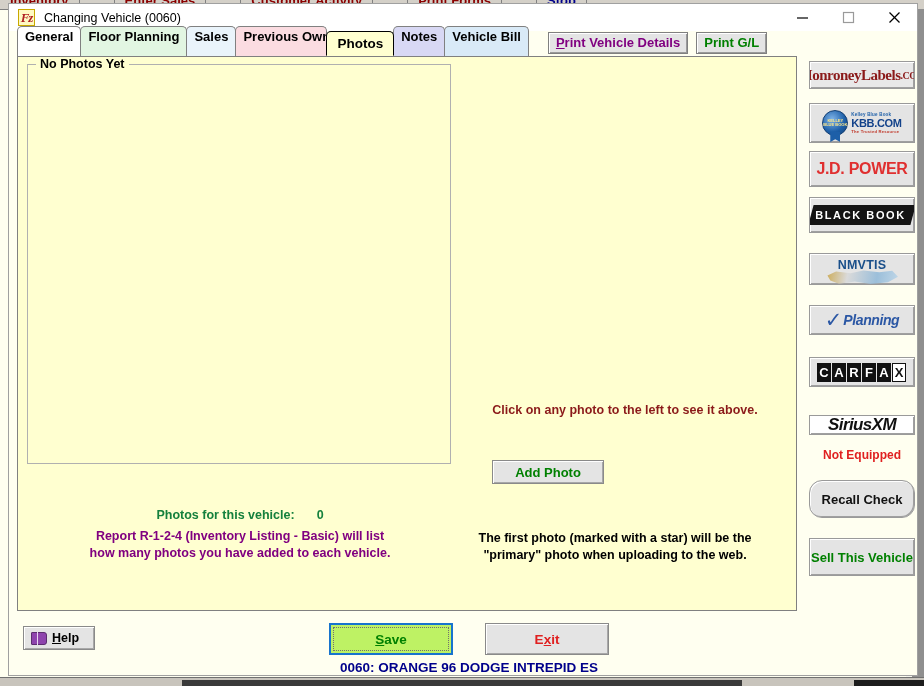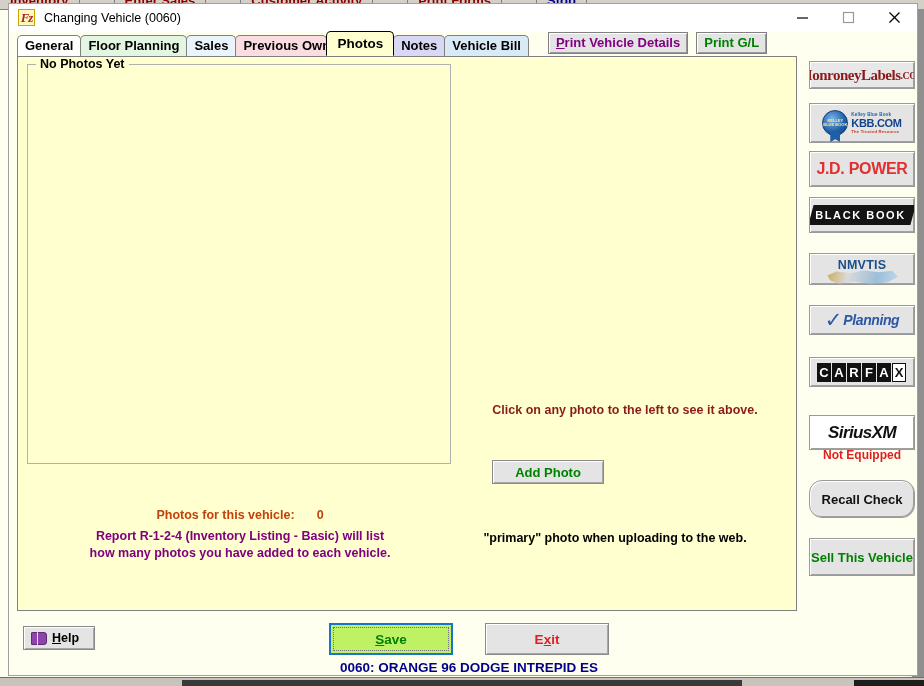--- a/index.html
+++ b/index.html
@@ -99,21 +99,21 @@
   .win-btn svg { display: block; }
 
   
   #tabstrip {
     position: relative;
     height: 25px;
     margin: 0 0 0 8px;
     display: flex; align-items: flex-end;
   }
   .tab {
-    height: 21px; line-height: 20px;
+    height: 30px; line-height: 20px;
     padding: 0 7px;
     font-size: 13px; font-weight: bold; color: #000;
     border: 1px solid #808080;
     border-bottom: none;
     border-radius: 5px 5px 0 0;
     margin-right: -1px;
     white-space: nowrap;
     box-sizing: border-box;
     position: relative;
   }
@@ -195,21 +195,21 @@
     box-shadow: inset 1px 1px 0 #ffffff, inset -1px -1px 0 #a8a8a8;
     font-size: 13px; font-weight: bold; color: #008000;
     display: flex; align-items: center; justify-content: center;
     box-sizing: border-box;
   }
 
   .count-line {
     position: absolute;
     left: 10px; top: 451px; width: 424px;
     text-align: center;
-    font-size: 12.5px; font-weight: bold; color: #c2410c;
+    font-size: 12.5px; font-weight: bold; color: #15803d;
   }
   .count-line .val { display: inline-block; margin-left: 22px; }
   .report-note {
     position: absolute;
     left: 10px; top: 471px; width: 424px;
     text-align: center;
     font-size: 12.5px; font-weight: bold; color: #800080;
     line-height: 17px;
   }
   .star-note {
@@ -327,21 +327,21 @@
     font-size: 13px; font-weight: bold;
     display: flex; align-items: center; justify-content: center;
     border: 1px solid #111;
     margin-right: 1px;
     box-sizing: border-box;
     font-family: "Liberation Sans", sans-serif;
   }
   .cf-l.inv { background: #ffffff; color: #111111; }
 
   .logo-sirius {
-    top: 359px; height: 35px;
+    top: 359px; height: 20px;
     background: #ffffff;
     font-size: 17px; font-weight: bold; color: #111;
     letter-spacing: -0.6px; font-style: italic;
   }
   .sirius-note {
     position: absolute; left: 2px; top: 392px; width: 106px;
     text-align: center;
     font-size: 12px; font-weight: bold; color: #e02020;
   }
   .logo-recall {
@@ -488,20 +488,21 @@
       <div class="count-line">
         <span>Photos for this vehicle:</span><span class="val">0</span>
       </div>
 
       <div class="report-note">
         <div>Report R-1-2-4 (Inventory Listing - Basic) will list</div>
         <div>how many photos you have added to each vehicle.</div>
       </div>
 
       <div class="star-note">
+        <div>The first photo (marked with a star) will be the</div>
         <div>"primary" photo when uploading to the web.</div>
       </div>
     </div>
 
     <div id="sidebar">
 
       <div class="logo-btn logo-monroney">
         <span>MonroneyLabels</span>
           <span class="dotcom">.COM</span>
       </div>

